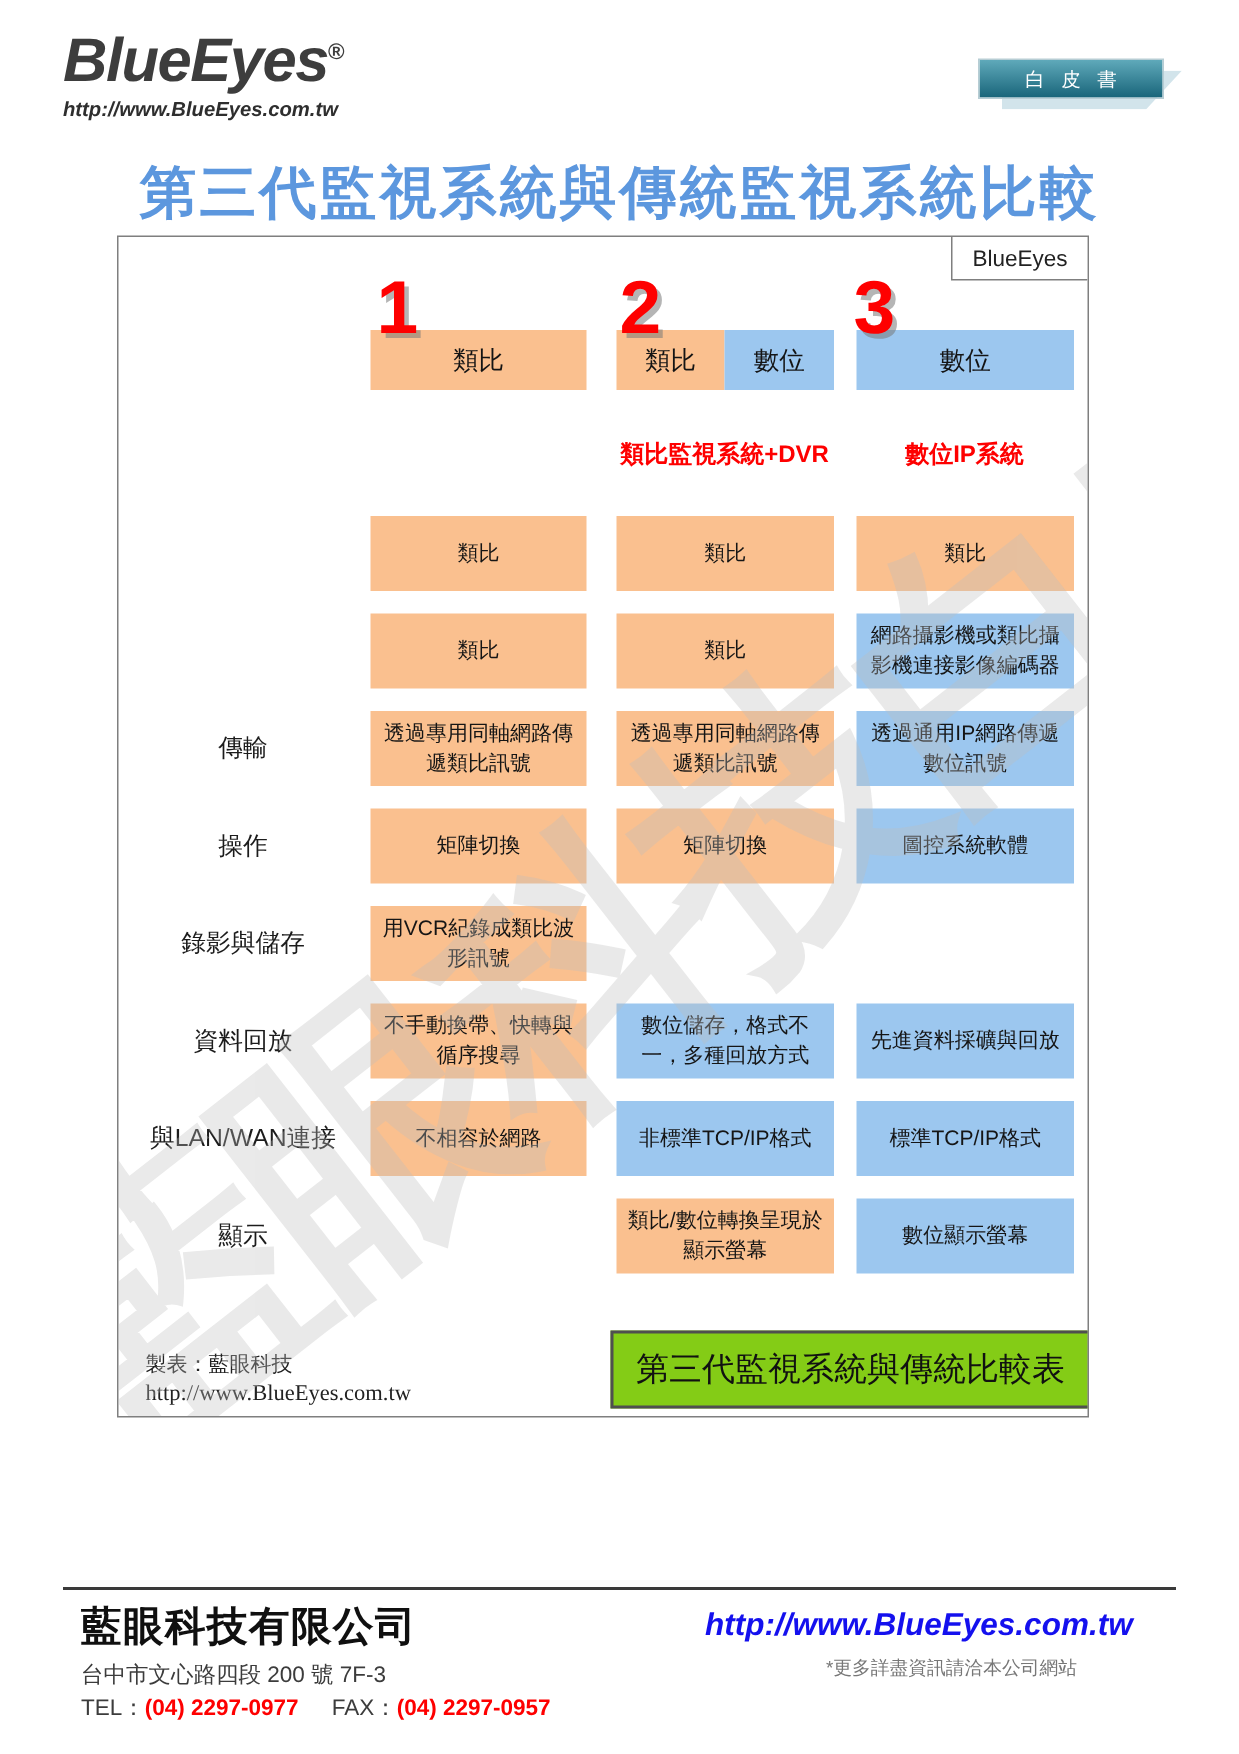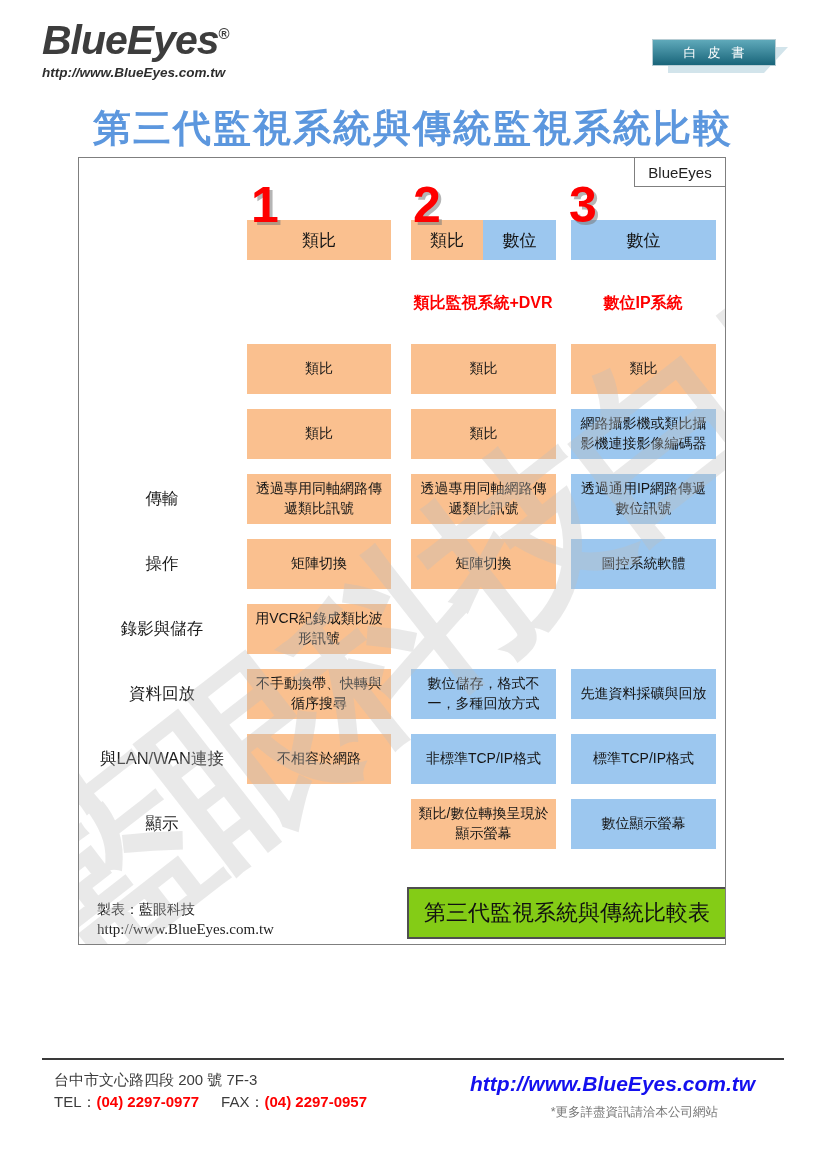--- a/index.html
+++ b/index.html
@@ -133,20 +133,21 @@
       <div class="cell col-2 digital" style="top: 576px;">非標準TCP/IP格式</div>
       <div class="cell col-3 digital" style="top: 576px;">標準TCP/IP格式</div>
       <div class="row-label col-label" style="top: 641px;">顯示</div>
       <div class="cell col-2 analog" style="top: 641px;">類比/數位轉換呈現於顯示螢幕</div>
       <div class="cell col-3 digital" style="top: 641px;">數位顯示螢幕</div>
     </div>
 
   <div class="footer-rule"></div>
 
   <div class="footer-left">
+    <div class="company">藍眼科技有限公司</div>
     <div class="address">台中市文心路四段 200 號 7F-3</div>
     <div class="telfax">
       <span>TEL：</span><span class="num">(04) 2297-0977</span><span class="fax-label">FAX：</span><span class="num">(04) 2297-0957</span>
     </div>
   </div>
 
   <div class="footer-right">
     <div class="website">http://www.BlueEyes.com.tw</div>
     <div class="footer-note">*更多詳盡資訊請洽本公司網站</div>
   </div>

